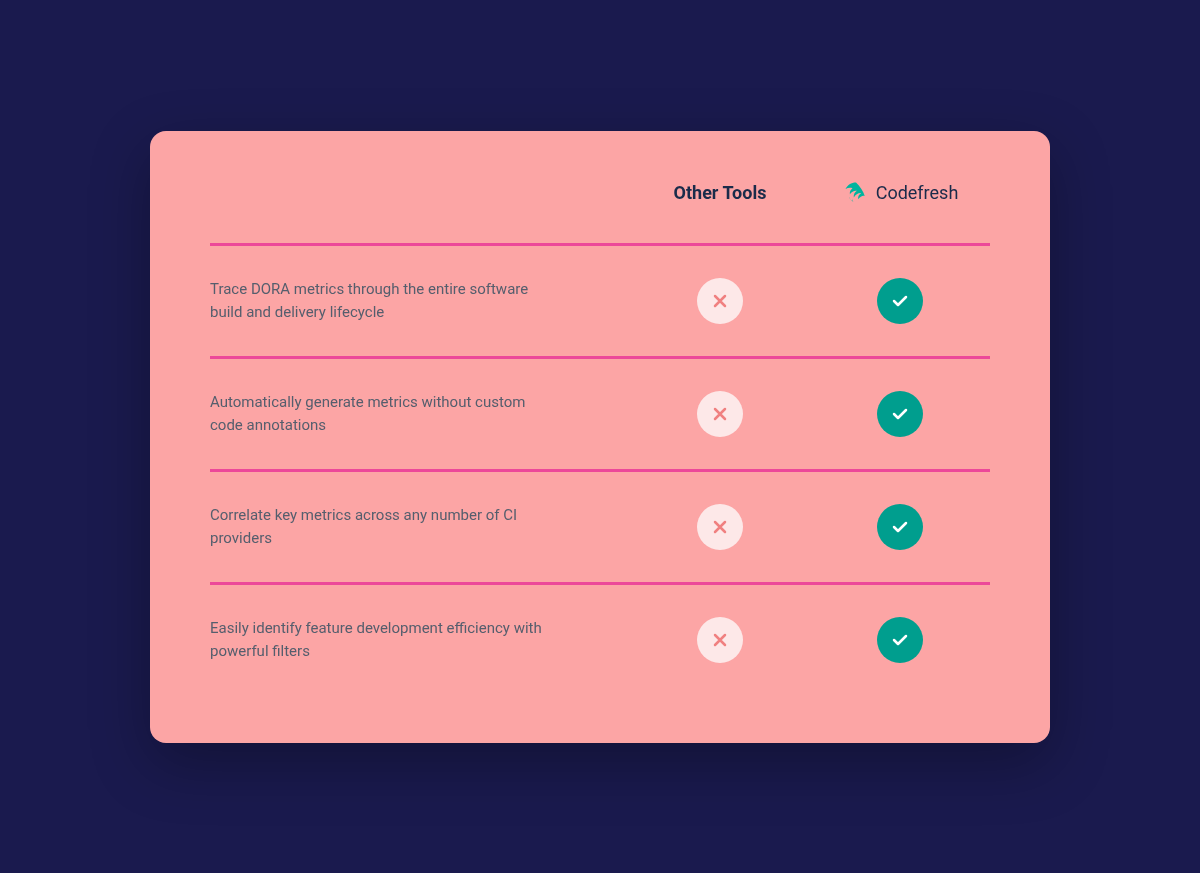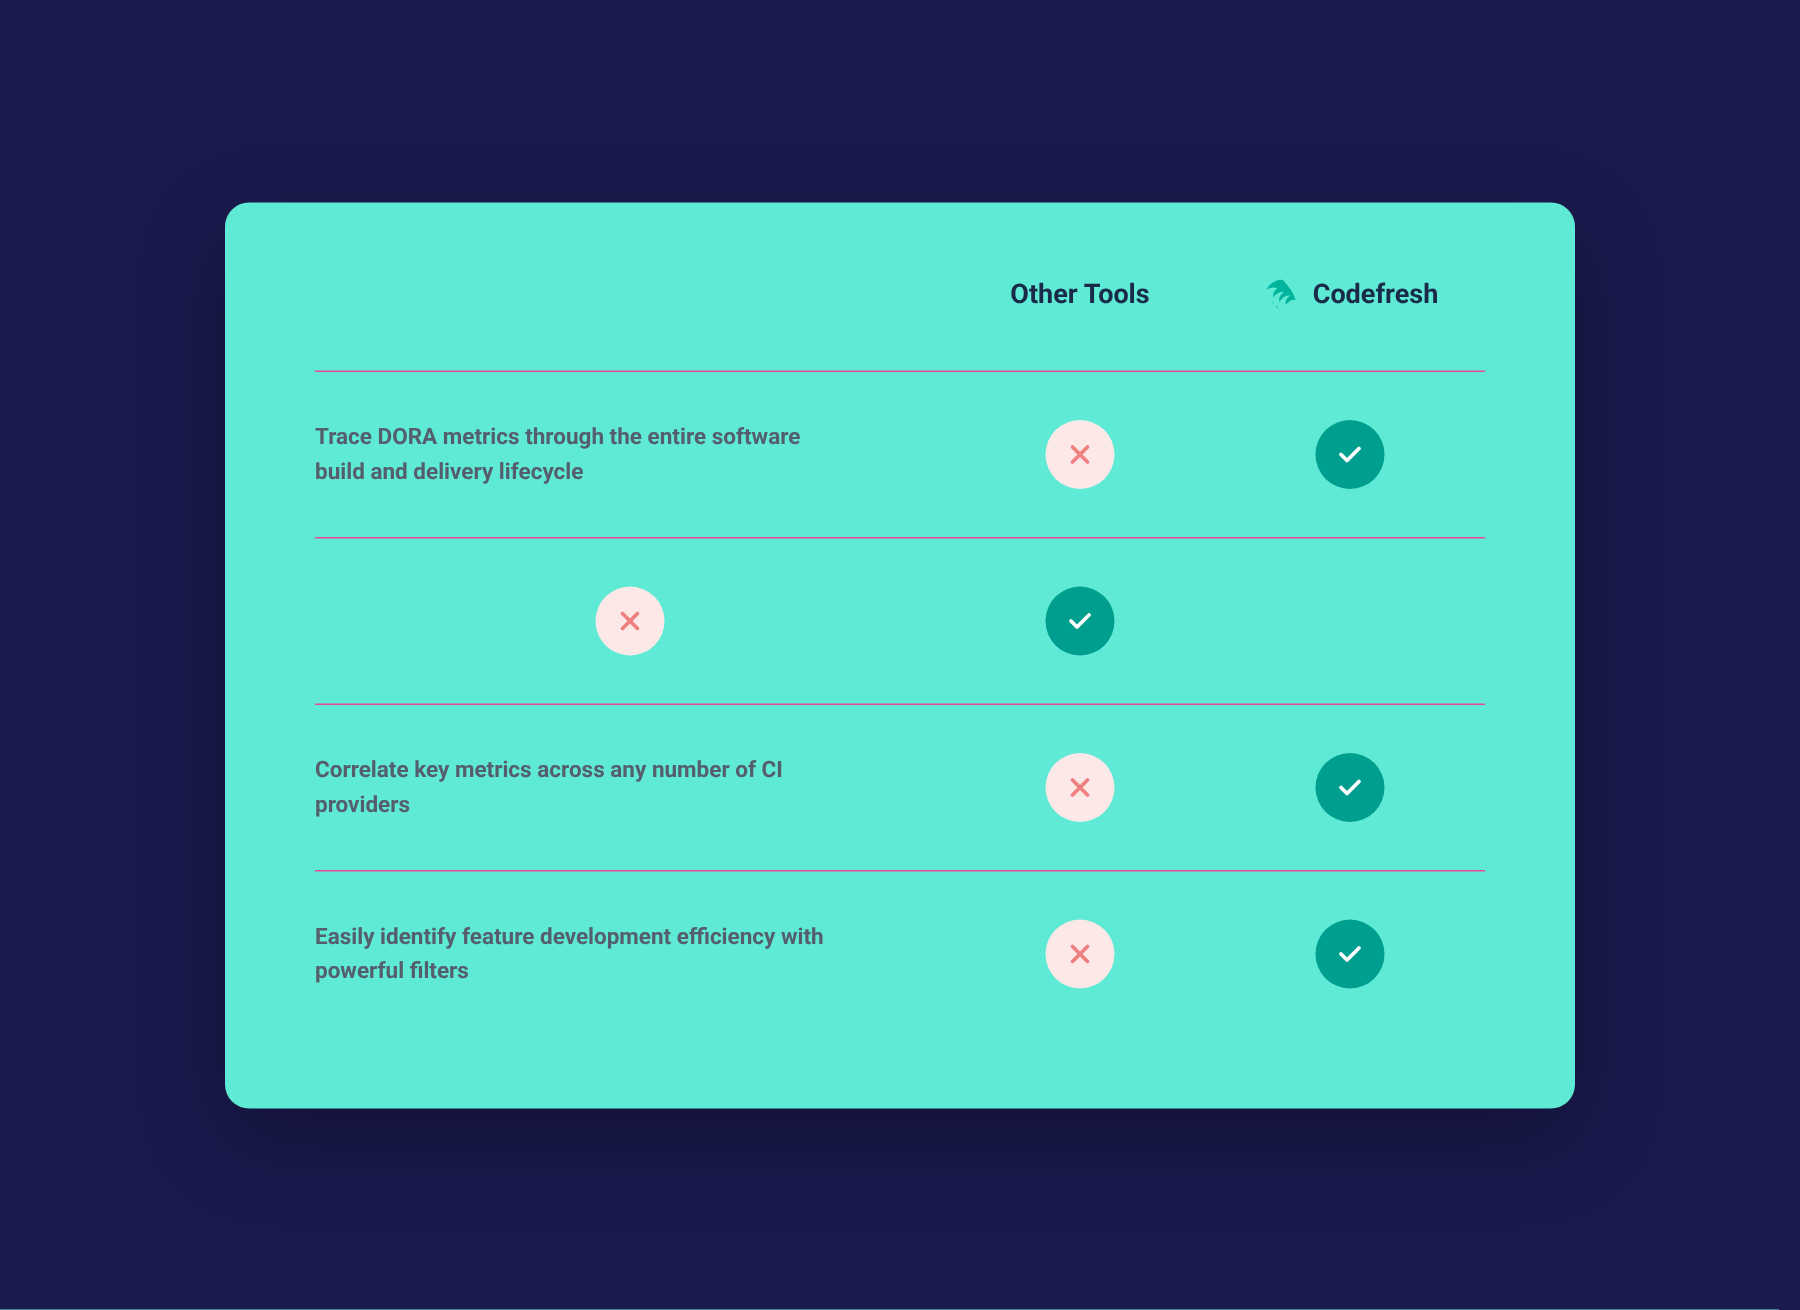--- a/index.html
+++ b/index.html
@@ -13,21 +13,21 @@
       height: 873px;
       background: #1a1a4e;
       display: flex;
       align-items: center;
       justify-content: center;
       font-family: -apple-system, BlinkMacSystemFont, 'Segoe UI', Roboto, sans-serif;
       overflow: hidden;
     }
 
     .card {
-      background: #5eead4;
+      background: #fca5a5;
       border-radius: 16px;
       padding: 48px 60px;
       width: 900px;
       box-shadow: 0 20px 60px rgba(0,0,0,0.3);
     }
 
     .header-row {
       display: grid;
       grid-template-columns: 1fr 180px 180px;
       align-items: center;
@@ -59,35 +59,34 @@
       gap: 6px;
     }
 
     .codefresh-logo-icon {
       width: 28px;
       height: 28px;
     }
 
     .codefresh-logo-text {
       font-size: 18px;
-      font-weight: 700;
+      font-weight: 400;
       color: #1a2b4a;
     }
 
     .comparison-table {
       width: 100%;
     }
 
     .table-row {
       display: grid;
       grid-template-columns: 1fr 180px 180px;
       align-items: center;
-      border-top: 1px solid #ec4899;
+      border-top: 3px solid #ec4899;
       padding: 32px 0;
-      font-weight: bold;
     }
 
     .table-row:last-child {
       
     }
 
     .feature-text {
       font-size: 15px;
       color: #555e6d;
       line-height: 1.5;
@@ -151,20 +150,21 @@
       <div class="icon-cell">
         <div class="icon-circle check">
           <svg width="22" height="22" viewBox="0 0 22 22" fill="none">
             <path d="M5 11L9 15L17 7" stroke="#ffffff" stroke-width="2.5" stroke-linecap="round" stroke-linejoin="round"></path>
           </svg>
         </div>
       </div>
     </div>
 
     <div class="table-row">
+      <div class="feature-text">Automatically generate metrics without custom code annotations</div>
       <div class="icon-cell">
         <div class="icon-circle cross">
           <svg width="20" height="20" viewBox="0 0 20 20" fill="none">
             <path d="M5 5L15 15M15 5L5 15" stroke="#f08080" stroke-width="2.5" stroke-linecap="round"></path>
           </svg>
         </div>
       </div>
       <div class="icon-cell">
         <div class="icon-circle check">
           <svg width="22" height="22" viewBox="0 0 22 22" fill="none">

